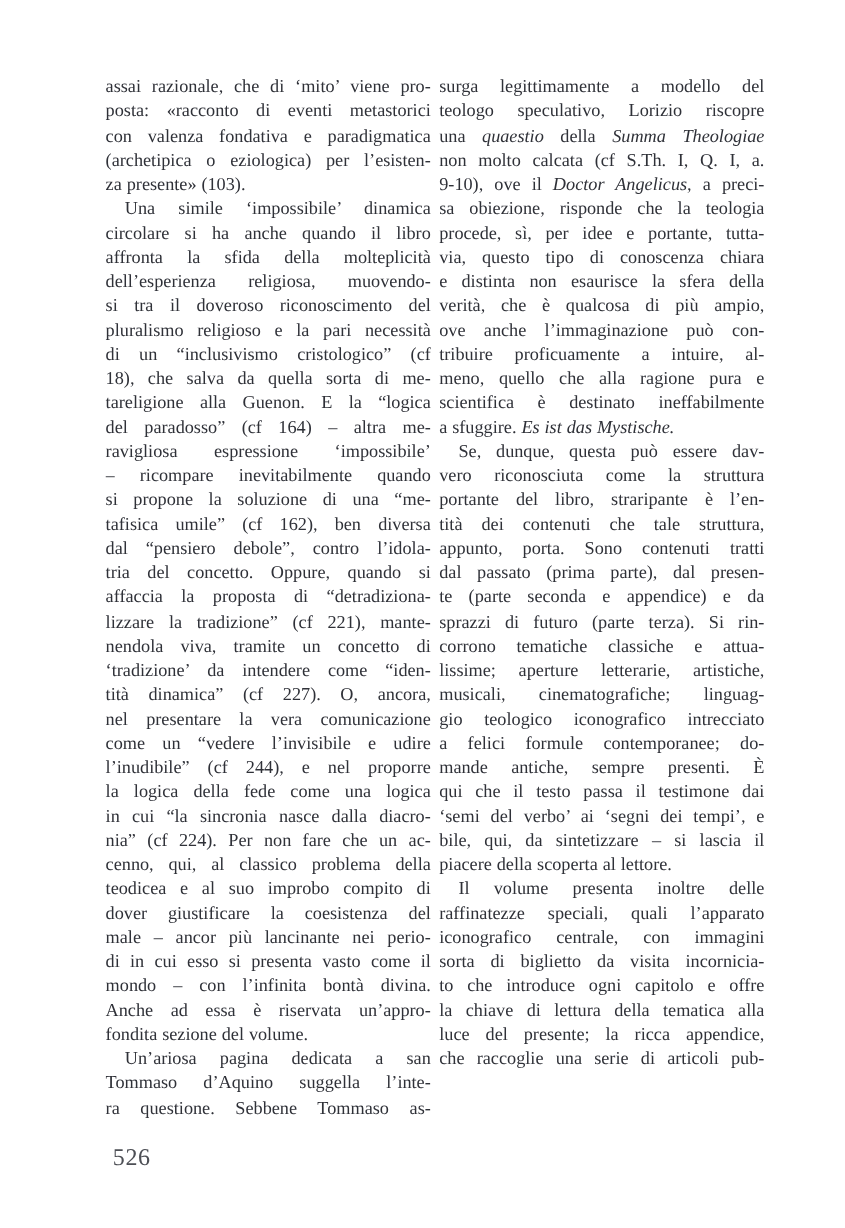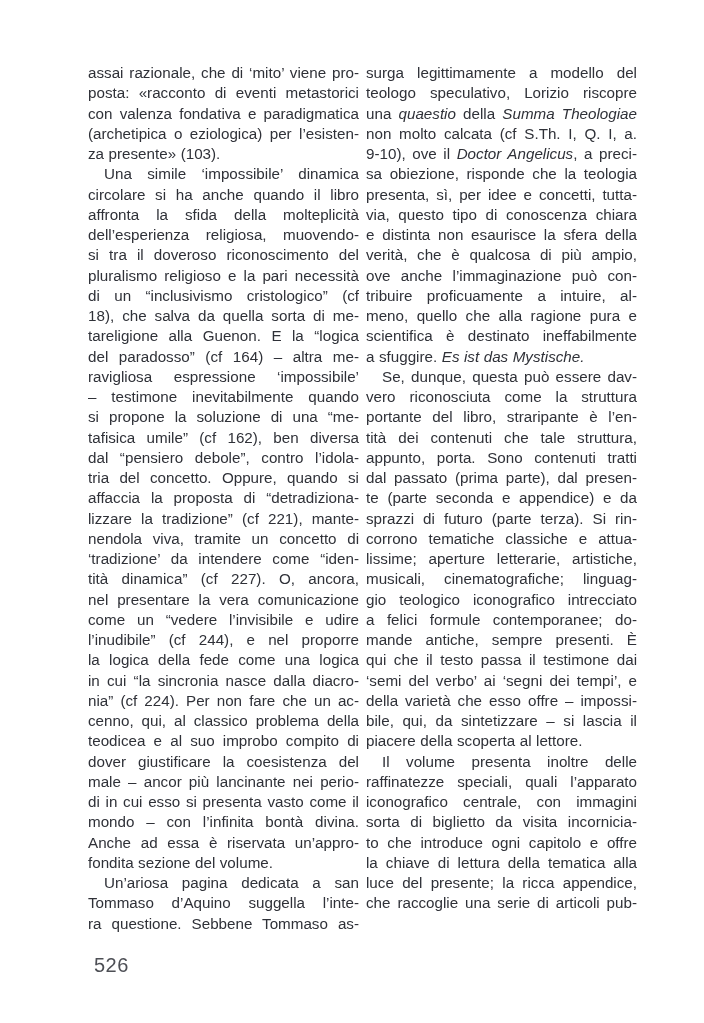--- a/index.html
+++ b/index.html
@@ -5,21 +5,21 @@
   html, body {
     margin: 0;
     padding: 0;
     background: #ffffff;
   }
   .page {
     position: relative;
     width: 704px;
     height: 1023px;
     background: #ffffff;
-    font-family: Liberation Sans, sans-serif;
+    font-family: Liberation Serif, serif;
     color: #2f3138;
     overflow: hidden;
     border-radius: 29px;
   }
   .columns {
     position: absolute;
     left: 88px;
     top: 63px;
     width: 549px;
     display: flex;
@@ -70,21 +70,21 @@
         <div class="line">circolare si ha anche quando il libro</div>
         <div class="line">affronta la sfida della molteplicità</div>
         <div class="line">dell’esperienza religiosa, muovendo-</div>
         <div class="line">si tra il doveroso riconoscimento del</div>
         <div class="line">pluralismo religioso e la pari necessità</div>
         <div class="line">di un “inclusivismo cristologico” (cf</div>
         <div class="line">18), che salva da quella sorta di me-</div>
         <div class="line">tareligione alla Guenon. E la “logica</div>
         <div class="line">del paradosso” (cf 164) – altra me-</div>
         <div class="line">ravigliosa espressione ‘impossibile’</div>
-        <div class="line">– testimone inevitabilmente quando</div>
+        <div class="line">– ricompare inevitabilmente quando</div>
         <div class="line">si propone la soluzione di una “me-</div>
         <div class="line">tafisica umile” (cf 162), ben diversa</div>
         <div class="line">dal “pensiero debole”, contro l’idola-</div>
         <div class="line">tria del concetto. Oppure, quando si</div>
         <div class="line">affaccia la proposta di “detradiziona-</div>
         <div class="line">lizzare la tradizione” (cf 221), mante-</div>
         <div class="line">nendola viva, tramite un concetto di</div>
         <div class="line">‘tradizione’ da intendere come “iden-</div>
         <div class="line">tità dinamica” (cf 227). O, ancora,</div>
         <div class="line">nel presentare la vera comunicazione</div>
@@ -105,21 +105,21 @@
         <div class="line">Tommaso d’Aquino suggella l’inte-</div>
         <div class="line">ra questione. Sebbene Tommaso as-</div>
       </div>
     <div class="col">
         <div class="line">surga legittimamente a modello del</div>
         <div class="line">teologo speculativo, Lorizio riscopre</div>
         <div class="line">una <i>quaestio</i> della <i>Summa Theologiae</i></div>
         <div class="line">non molto calcata (cf S.Th. I, Q. I, a.</div>
         <div class="line">9-10), ove il <i>Doctor Angelicus</i>, a preci-</div>
         <div class="line">sa obiezione, risponde che la teologia</div>
-        <div class="line">presenta, sì, per idee e concetti, tutta-</div>
+        <div class="line">procede, sì, per idee e portante, tutta-</div>
         <div class="line">via, questo tipo di conoscenza chiara</div>
         <div class="line">e distinta non esaurisce la sfera della</div>
         <div class="line">verità, che è qualcosa di più ampio,</div>
         <div class="line">ove anche l’immaginazione può con-</div>
         <div class="line">tribuire proficuamente a intuire, al-</div>
         <div class="line">meno, quello che alla ragione pura e</div>
         <div class="line">scientifica è destinato ineffabilmente</div>
         <div class="line end">a sfuggire. <i>Es ist das Mystische.</i></div>
         <div class="line indent">Se, dunque, questa può essere dav-</div>
         <div class="line">vero riconosciuta come la struttura</div>
@@ -130,21 +130,20 @@
         <div class="line">te (parte seconda e appendice) e da</div>
         <div class="line">sprazzi di futuro (parte terza). Si rin-</div>
         <div class="line">corrono tematiche classiche e attua-</div>
         <div class="line">lissime; aperture letterarie, artistiche,</div>
         <div class="line">musicali, cinematografiche; linguag-</div>
         <div class="line">gio teologico iconografico intrecciato</div>
         <div class="line">a felici formule contemporanee; do-</div>
         <div class="line">mande antiche, sempre presenti. È</div>
         <div class="line">qui che il testo passa il testimone dai</div>
         <div class="line">‘semi del verbo’ ai ‘segni dei tempi’, e</div>
-        <div class="line">della varietà che esso offre – impossi-</div>
         <div class="line">bile, qui, da sintetizzare – si lascia il</div>
         <div class="line end">piacere della scoperta al lettore.</div>
         <div class="line indent">Il volume presenta inoltre delle</div>
         <div class="line">raffinatezze speciali, quali l’apparato</div>
         <div class="line">iconografico centrale, con immagini</div>
         <div class="line">sorta di biglietto da visita incornicia-</div>
         <div class="line">to che introduce ogni capitolo e offre</div>
         <div class="line">la chiave di lettura della tematica alla</div>
         <div class="line">luce del presente; la ricca appendice,</div>
         <div class="line">che raccoglie una serie di articoli pub-</div>

